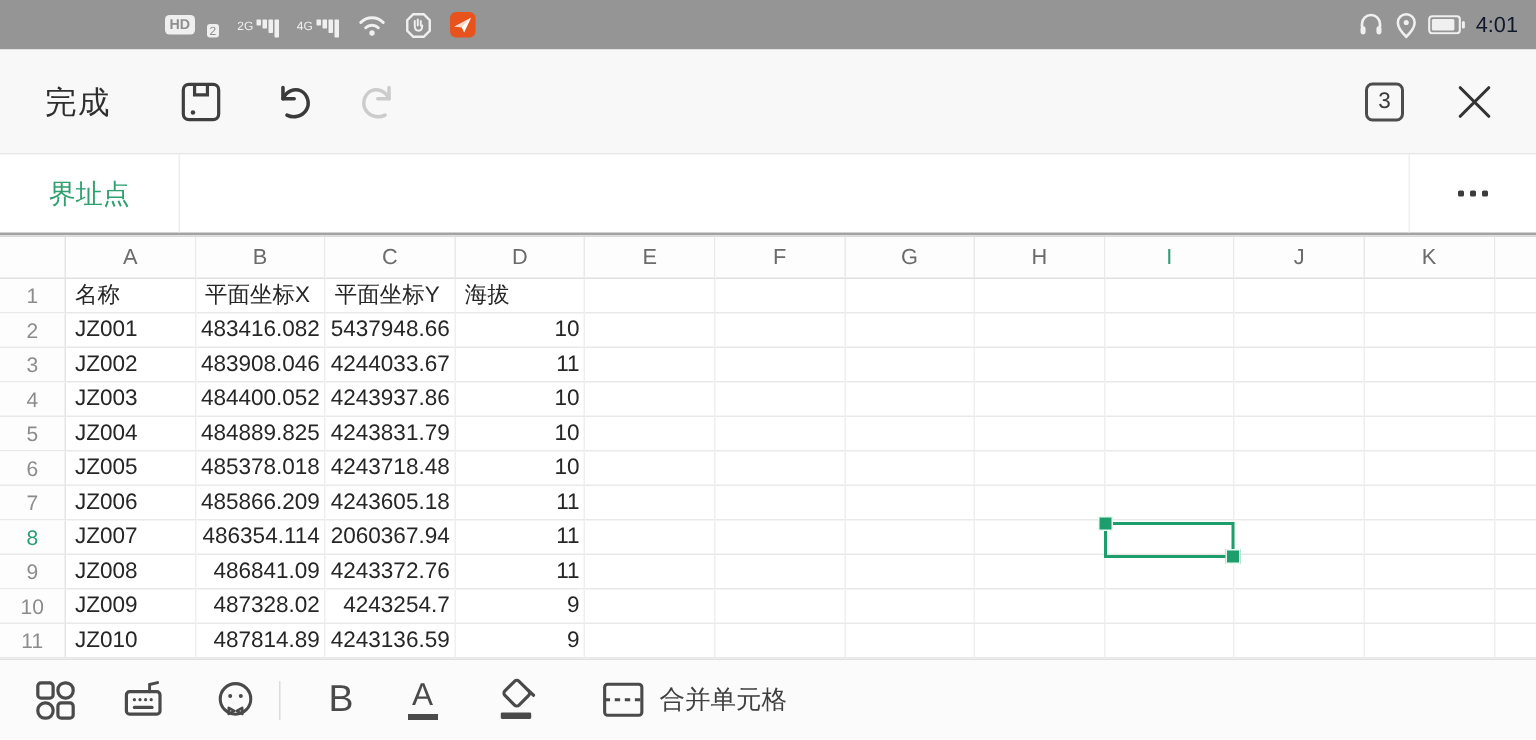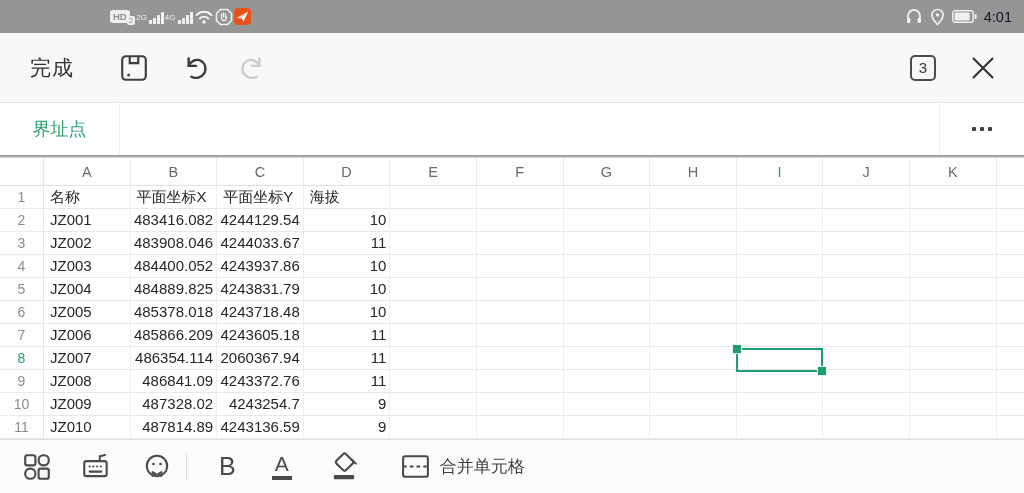--- a/index.html
+++ b/index.html
@@ -2,27 +2,27 @@
 <html><head>
 <meta charset="utf-8">
 <style>
   * { margin:0; padding:0; box-sizing:border-box; }
   html,body { width:1024px; height:493px; overflow:hidden; }
   body { font-family:"Liberation Sans", sans-serif; background:#fff; position:relative; }
 
   
   .statusbar { position:absolute; left:0; top:0; width:1024px; height:33px; background:#959595;
     display:flex; align-items:center; color:#f4f4f4; }
-  .sb-left { display:flex; align-items:center; gap:1px; margin-left:110px; }
+  .sb-left { display:flex; align-items:center; gap:12px; margin-left:110px; }
   .sb-right { display:flex; align-items:center; gap:7px; margin-left:auto; margin-right:12px; }
   .hd-badge { background:#efefef; color:#8f8f8f; font-weight:bold; font-size:9.5px;
     border-radius:3px; padding:1px 3px; line-height:11px; }
   .sim-sub { font-size:8px; margin-left:-4px; margin-top:8px; background:#efefef; color:#8f8f8f;
     border-radius:2px; padding:0 2px; line-height:9px; }
-  .sig { display:flex; align-items:flex-end; gap:1.5px; height:14px; position:relative; padding-top:3px; }
+  .sig { display:flex; align-items:flex-start; gap:1.5px; height:14px; position:relative; padding-top:3px; }
   .sig .bar { width:2.5px; background:#f0f0f0; border-radius:0.5px; }
   .net-label { font-size:8px; color:#f0f0f0; align-self:flex-start; margin-right:1px; }
   .sb-time { font-size:14.5px; color:#0f172a; }
   .app-badge { width:17px; height:17px; border-radius:4px; background:#e8531d; display:flex;
     align-items:center; justify-content:center; }
 
   
   .topbar { position:absolute; left:0; top:33px; width:1024px; height:70px; background:#f8f8f8;
     border-bottom:1px solid #e6e6e6; display:flex; align-items:center; }
   .done-label { font-size:21px; color:#2f2f2f; margin-left:30px; letter-spacing:1px; }
@@ -201,21 +201,21 @@
         <div class="cell al"></div>
         <div class="cell al"></div>
         <div class="cell al"></div>
         <div class="cell al"></div>
         <div class="cell partial"></div>
       </div>
       <div class="g-row">
         <div class="row-h">2</div>
         <div class="cell al">JZ001</div>
         <div class="cell ar">483416.082</div>
-        <div class="cell ar">4244129.54</div>
+        <div class="cell ar">5437948.66</div>
         <div class="cell ar">10</div>
         <div class="cell al"></div>
         <div class="cell al"></div>
         <div class="cell al"></div>
         <div class="cell al"></div>
         <div class="cell al"></div>
         <div class="cell al"></div>
         <div class="cell al"></div>
         <div class="cell partial"></div>
       </div>

